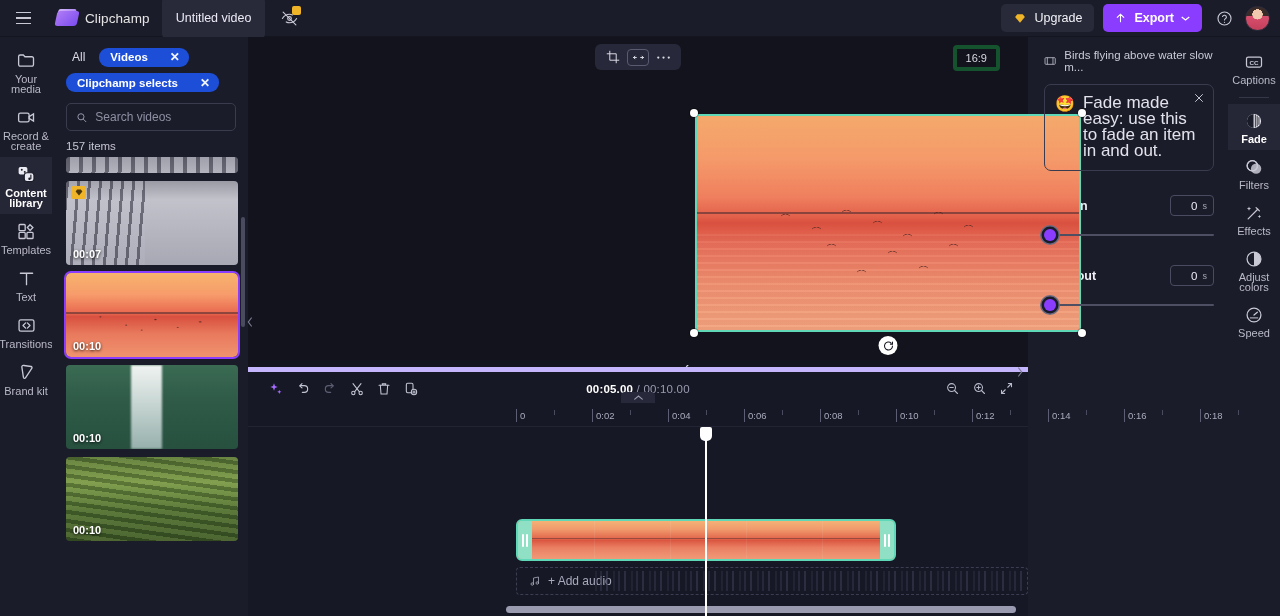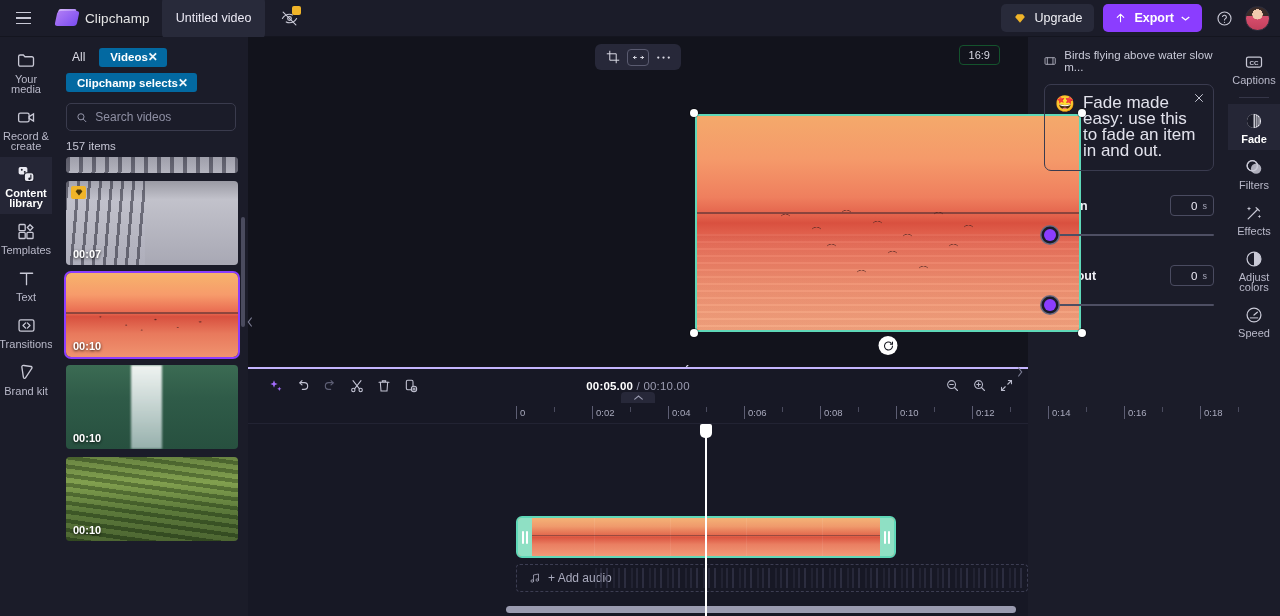--- a/index.html
+++ b/index.html
@@ -54,22 +54,22 @@
   .rail-item { width:52px; padding:7px 2px 6px; display:flex; flex-direction:column; align-items:center; gap:3px; cursor:pointer; }
   .rail-item.active { background:#252636; }
   .rail-lbl { font-size:11px; line-height:10px; color:#b9b9c9; text-align:center; }
   .rail-item.active .rail-lbl { color:#fff; font-weight:600; }
 
   
   .library { width:196px; flex:0 0 196px; background:#1b1c29; display:flex; flex-direction:column; position:relative; }
   .chips { padding:10px 12px 0 14px; display:flex; flex-wrap:wrap; gap:6px 8px; align-items:center; }
   .chip-all { font-size:12px; color:#dcdce6; padding:3px 6px; cursor:pointer; }
   .chip {
-    display:inline-flex; align-items:center; gap:0; background:#0369a1; color:#fff;
-    border-radius:3px; padding:3.5px 9px 3.5px 11px; font-size:11.5px; font-weight:600; cursor:pointer;
+    display:inline-flex; align-items:center; gap:22px; background:#1d4ed8; color:#fff;
+    border-radius:9px; padding:3.5px 9px 3.5px 11px; font-size:11.5px; font-weight:600; cursor:pointer;
   }
   .chip .x { font-size:12px; opacity:.95; line-height:1; }
   .searchbox {
     margin:11px 12px 0 14px; height:28px; border:1px solid #3a3b4d; border-radius:5px;
     display:flex; align-items:center; gap:8px; padding:0 9px; cursor:text;
   }
   .searchbox input {
     background:transparent; border:0; outline:0; color:#d6d6e2; font-size:12px;
     font-family:"Liberation Sans",sans-serif; width:100%;
   }
@@ -113,21 +113,21 @@
   
   .center { flex:1; display:flex; flex-direction:column; min-width:0; background:#12131c; position:relative; }
   .preview-wrap { flex:0 0 330px; position:relative; display:flex; flex-direction:column; align-items:center; }
   .prev-tools {
     position:absolute; left:50%; transform:translateX(-50%); top:7px; height:26px;
     background:#272839; border-radius:6px; display:flex; align-items:center; gap:2px; padding:0 6px; z-index:5;
   }
   .ptool { width:24px; height:22px; display:flex; align-items:center; justify-content:center; cursor:pointer; border-radius:4px; }
   .ptool.boxed { border:1px solid #5a5b70; border-radius:4px; width:22px; height:17px; }
   .ratio-badge {
-    position:absolute; right:28px; top:8px; border:1px solid #14532d; border-radius:4px;
+    position:absolute; right:28px; top:8px; border:4px solid #14532d; border-radius:4px;
     padding:3px 9px; font-size:11px; color:#d9d9e4; cursor:pointer; z-index:5;
   }
   .stage { position:absolute; left:447px; top:77px; width:386px; height:218px; }
   .stage-video {
     position:absolute; inset:0; border:2px solid #5fd8b8; overflow:hidden;
     background:linear-gradient(180deg,#f4a96b 0%,#f59a6a 20%,#ef7f5e 38%,#e2604a 47%,#d9503f 50%,#e8705a 60%,#ef9070 78%,#f3a57f 100%);
   }
   .stage-video .horizon { position:absolute; left:0; top:45%; width:100%; height:2px; background:rgba(80,45,50,.6); }
   .stage-video .bird { position:absolute; width:9px; height:4px; opacity:.72; }
   .stage-video .bird:before, .stage-video .bird:after {
@@ -140,21 +140,21 @@
   .hnd { position:absolute; width:8px; height:8px; background:#fff; border-radius:50%; box-shadow:0 0 0 1px rgba(0,0,0,.35); }
   .rot { position:absolute; left:50%; transform:translateX(-50%); top:222px; width:19px; height:19px; border-radius:50%; background:#fff; display:flex; align-items:center; justify-content:center; cursor:pointer; }
   .pcontrols { position:absolute; left:0; right:0; top:320px; height:34px; display:flex; align-items:center; }
   .pc-ic { width:30px; height:28px; display:flex; align-items:center; justify-content:center; cursor:pointer; }
   .pc-center { position:absolute; left:50%; transform:translateX(-50%); display:flex; align-items:center; gap:14px; }
 
   .collapse-r { position:absolute; right:1px; top:318px; width:14px; height:34px; display:flex; align-items:center; justify-content:center; z-index:6; cursor:pointer; }
   .tl-handle { position:absolute; left:50%; transform:translateX(-50%); top:355px; width:34px; height:11px; background:#272839; border-radius:4px 4px 0 0; display:flex; align-items:center; justify-content:center; cursor:pointer; z-index:6; }
 
   
-  .timeline { flex:1; background:#171825; display:flex; flex-direction:column; min-height:0; position:relative; border-top:2px solid #c4b5fd; }
+  .timeline { flex:1; background:#171825; display:flex; flex-direction:column; min-height:0; position:relative; border-top:5px solid #c4b5fd; }
   .tl-bar { height:33px; display:flex; align-items:center; padding:0 14px 0 14px; position:relative; }
   .tl-ic { width:27px; height:26px; display:flex; align-items:center; justify-content:center; cursor:pointer; border-radius:4px; }
   .tl-time { position:absolute; left:50%; transform:translateX(-50%); font-size:11.5px; letter-spacing:.2px; }
   .tl-time b { color:#fff; font-weight:700; }
   .tl-time span { color:#9a9bb0; }
   .tl-right { position:absolute; right:14px; display:flex; align-items:center; gap:12px; }
   .ruler { height:22px; position:relative; margin:0 0 0 0; border-bottom:1px solid #222333; }
   .tick { position:absolute; top:4px; }
   .tick i { position:absolute; left:0; top:0; width:1px; height:13px; background:#5d5e73; }
   .tick b { position:absolute; left:4px; top:1px; font-size:9.5px; font-weight:400; color:#a9aabd; white-space:nowrap; }

